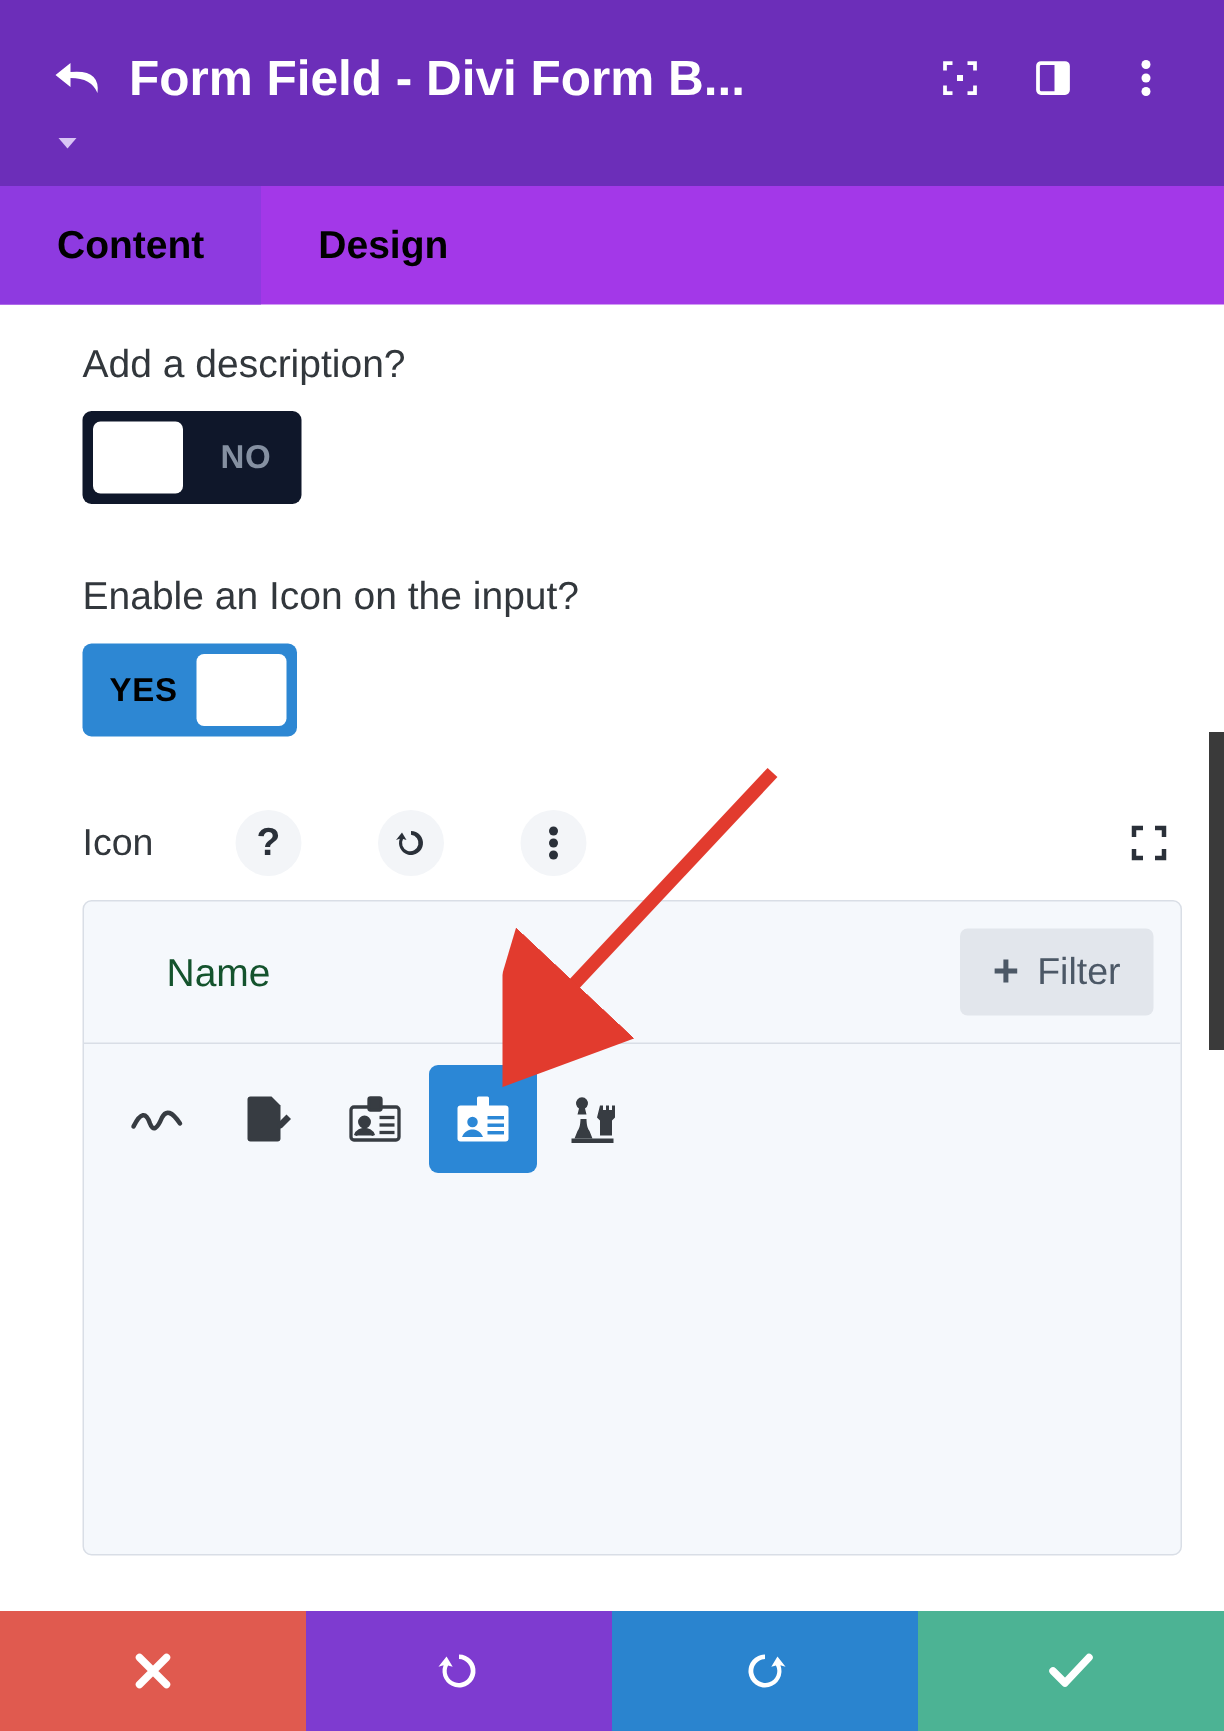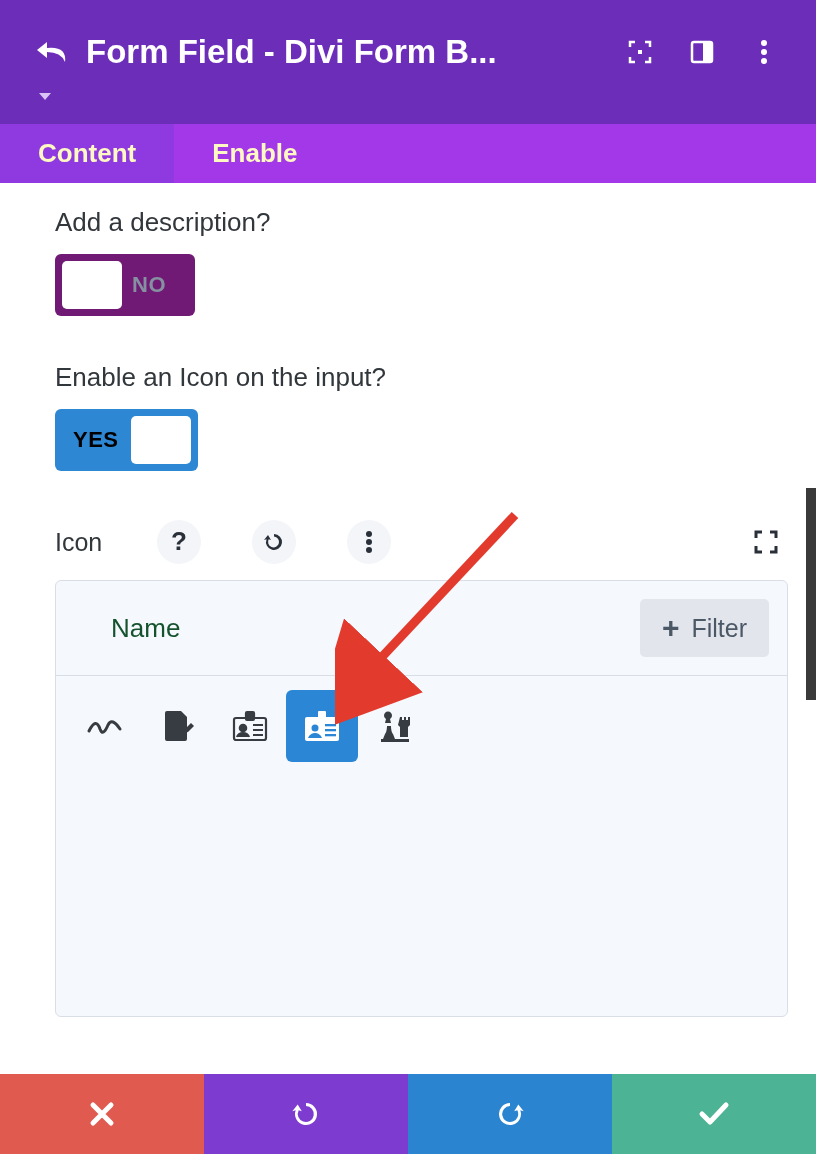--- a/index.html
+++ b/index.html
@@ -34,32 +34,32 @@
   .back-btn { width: 44px; height: 44px; display:flex; align-items:center; justify-content:center; cursor:pointer; margin-right: 12px;}
   .title { font-size: 33px; font-weight: 600; flex: 1; white-space: nowrap; overflow: hidden; text-overflow: ellipsis; }
   .header-action { width: 44px; height: 44px; display:flex; align-items:center; justify-content:center; cursor:pointer; margin-left:18px;}
   .preset-row { margin-top: 14px; }
   .preset { font-size: 26px; font-weight: 500; color: #d9c4f5; cursor:pointer; display:inline-flex; align-items:center; }
   .preset svg { margin-left: 8px; }
 
   
   .tabs { display:flex; background: var(--purple-light); }
   .tab {
-    color:#fef9c3; font-size: 26px; font-weight:600; padding: 14px 38px; cursor:pointer;
+    color:#000000; font-size: 26px; font-weight:600; padding: 24px 38px; cursor:pointer;
   }
   .tab.active { background: var(--purple-tab-active); }
 
   
   .content { flex: 1; padding: 18px 28px 0 55px; overflow: hidden; }
 
   .field-label { font-size: 26px; color: #32373c; font-weight: 500; margin-top: 6px; margin-bottom: 16px; }
 
   
   .toggle { display:inline-flex; align-items:center; border-radius:6px; height:62px; min-width:140px; font-size:22px; font-weight:700; letter-spacing:0.5px; cursor:pointer; }
-  .toggle.off { background: #701a75; color: var(--muted-label); padding-right: 20px;}
+  .toggle.off { background: #0f172a; color: var(--muted-label); padding-right: 20px; gap: 15px;}
   .toggle.off .thumb { width:60px; height:48px; background:#fff; border-radius:5px; margin:7px 10px 7px 7px;}
   .toggle.on { background: var(--blue); color:#000000; padding-left: 18px;}
   .toggle.on .thumb { width:60px; height:48px; background:#fff; border-radius:5px; margin:7px 7px 7px 12px; order:2;}
   .toggle.on .lbl { order:1; }
 
   .spacer { height: 40px; }
 
   
   .icon-head-row { display:flex; align-items:center; margin-top: 49px; margin-bottom: 16px; gap: 41px; }
   .icon-head-row .label { font-size: 25px; color: #32373c; margin-right: 14px; }
@@ -142,21 +142,21 @@
       <div class="preset">
         <svg width="14" height="10" viewBox="0 0 14 10" fill="#d9c4f5">
             <path d="M1 1 L7 8 L13 1 Z"></path>
           </svg>
       </div>
     </div>
   </div>
 
   <div class="tabs">
     <div class="tab active">Content</div>
-    <div class="tab">Enable</div>
+    <div class="tab">Design</div>
   </div>
 
   <div class="content">
 
     <div class="field-label">Add a description?</div>
     <div class="toggle off">
       <div class="thumb"></div>
       <span class="lbl">NO</span>
     </div>
 

